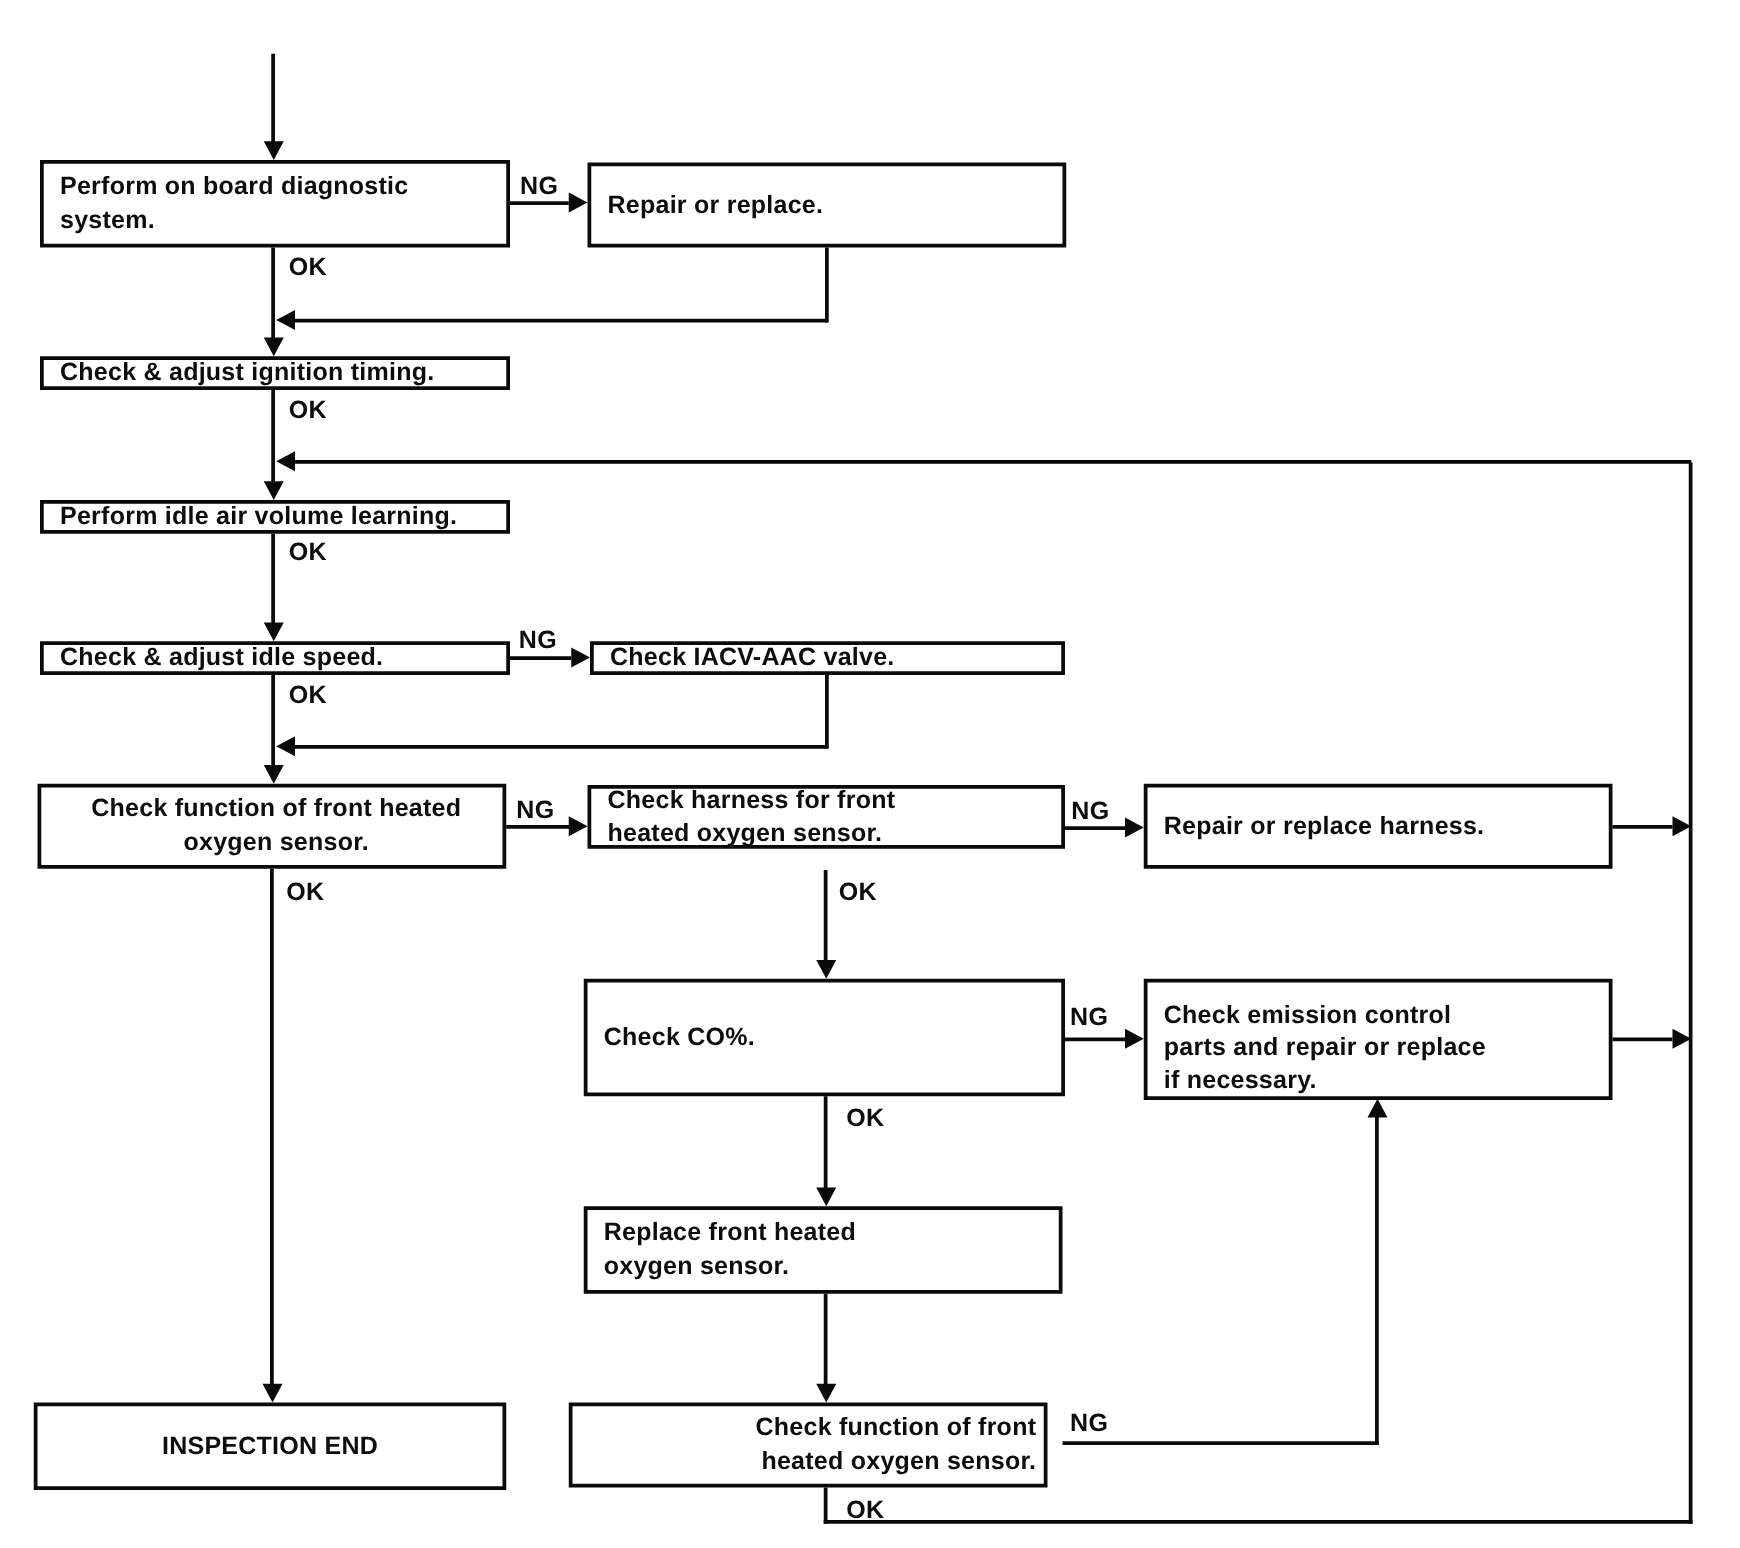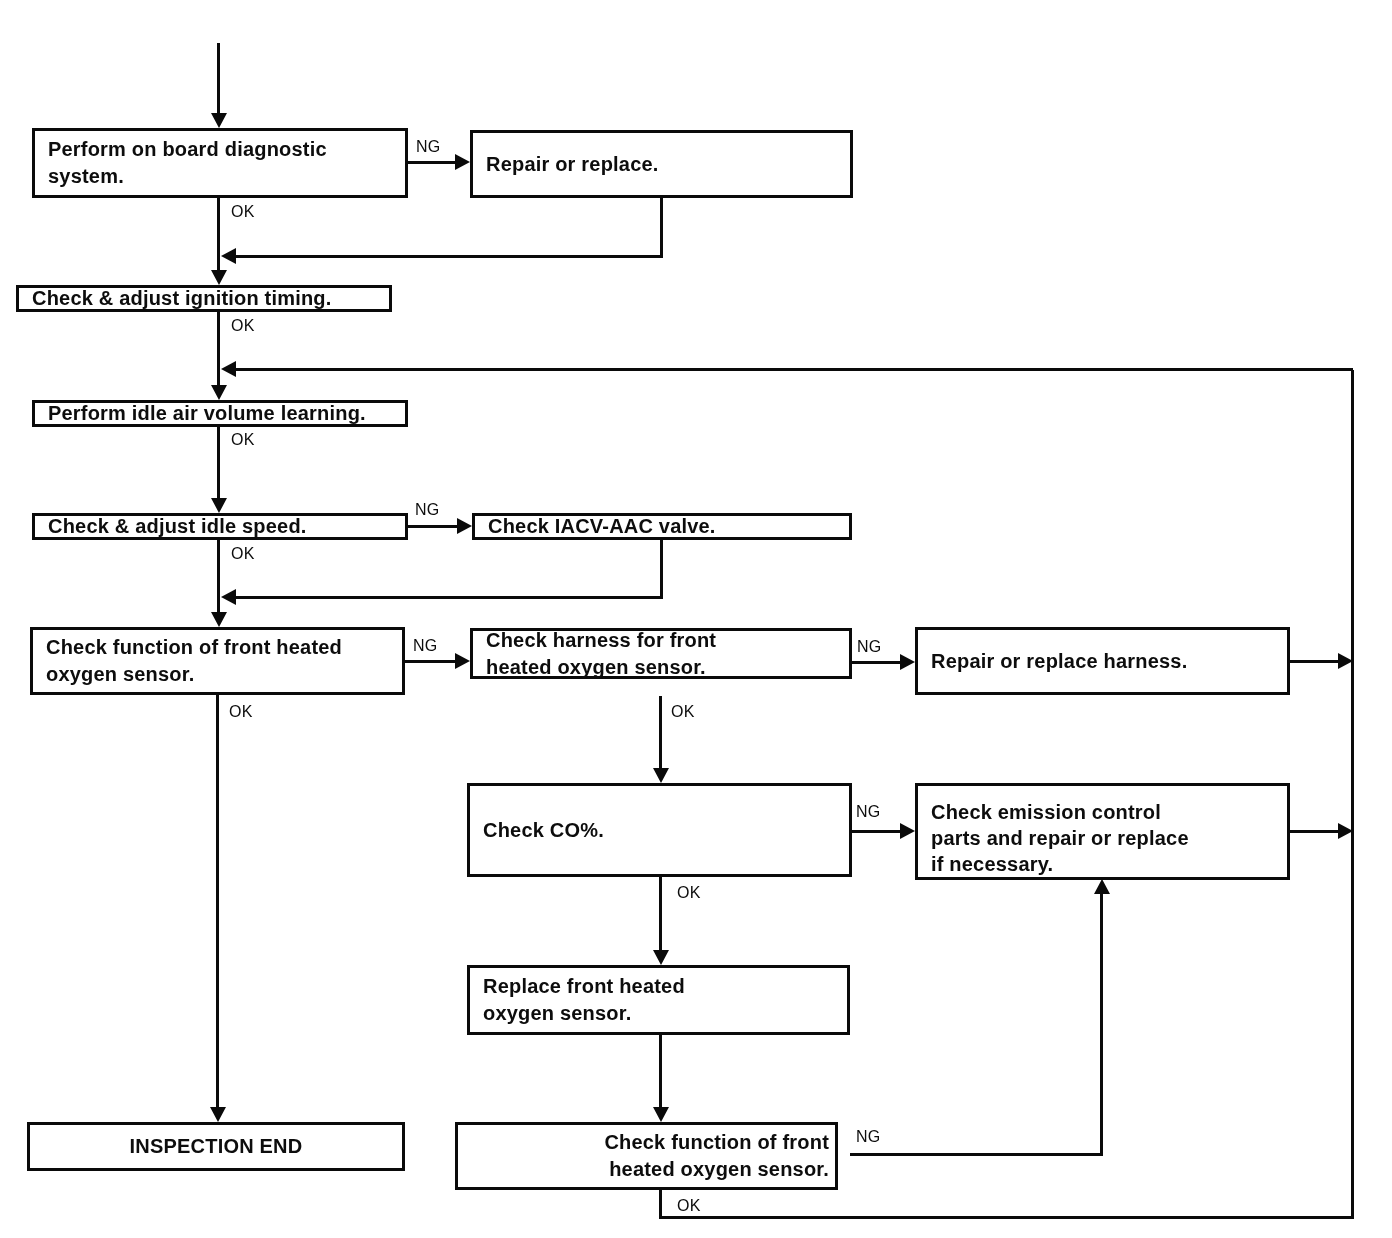--- a/index.html
+++ b/index.html
@@ -32,38 +32,38 @@
     padding-left:0;
     padding-right:0;
   }
   .hl{position:absolute;height:3px;background:#0a0a0a;}
   .vl{position:absolute;width:3px;background:#0a0a0a;}
   .ar{position:absolute;width:0;height:0;border-style:solid;border-color:transparent;}
   .ar.down{border-left:8px solid transparent;border-right:8px solid transparent;border-top:15px solid #0a0a0a;border-bottom:0;}
   .ar.up{border-left:8px solid transparent;border-right:8px solid transparent;border-bottom:15px solid #0a0a0a;border-top:0;}
   .ar.right{border-top:8px solid transparent;border-bottom:8px solid transparent;border-left:15px solid #0a0a0a;border-right:0;}
   .ar.left{border-top:8px solid transparent;border-bottom:8px solid transparent;border-right:15px solid #0a0a0a;border-left:0;}
-  .lbl{position:absolute;font-size:16px;font-weight:400;letter-spacing:0.3px;}
+  .lbl{position:absolute;font-size:20px;font-weight:700;letter-spacing:0.3px;}
 
   
   .n-start{left:32px;top:14px;width:378px;height:29px;}
   .n-obd{left:32px;top:128px;width:376px;height:70px;}
   .n-repair{left:470px;top:130px;width:383px;height:68px;}
-  .n-ignition{left:16px;top:285px;width:376px;height:27px;}
+  .n-ignition{left:32px;top:285px;width:376px;height:27px;}
   .n-idlevol{left:32px;top:400px;width:376px;height:27px;justify-content:center;}
   .n-idlespeed{left:32px;top:513px;width:376px;height:27px;}
   .n-iacv{left:472px;top:513px;width:380px;height:27px;}
-  .n-fn1{left:30px;top:627px;width:375px;height:68px;}
+  .n-fn1{left:30px;top:627px;width:375px;height:68px;text-align:center;}
   .n-harness{left:470px;top:628px;width:382px;height:51px;}
   .n-repairharness{left:915px;top:627px;width:375px;height:68px;}
   .n-co{left:467px;top:783px;width:385px;height:94px;}
   .n-emission{left:915px;top:783px;width:375px;height:97px;line-height:26px;justify-content:flex-end;}
   .n-replace{left:467px;top:965px;width:383px;height:70px;}
   .n-fn2{left:455px;top:1122px;width:383px;height:68px;text-align:right;}
-  .n-end{left:27px;top:1122px;width:378px;height:49px;}
+  .n-end{left:27px;top:1122px;width:378px;height:70px;}
 </style>
 </head>
 <body>
 
 <div class="stage">
 
 
   <div class="box n-obd">
     <div>Perform on board diagnostic</div>
     <div>system.</div>

